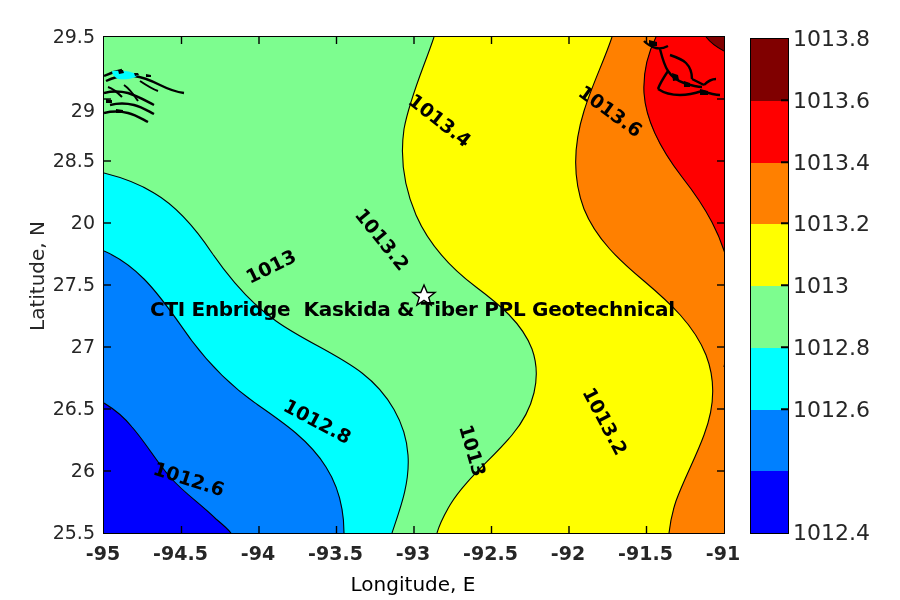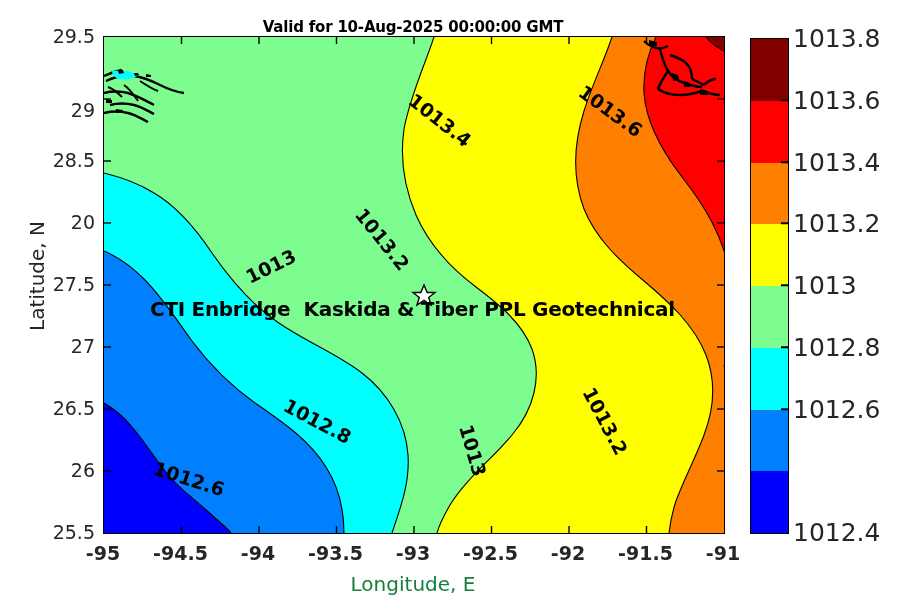--- a/index.html
+++ b/index.html
@@ -75,21 +75,21 @@
     font-weight: bold;
   }
   
   #xlabel {
     position: absolute;
     left: 103px;
     top: 572px;
     width: 620px;
     text-align: center;
     font-size: 20px;
-    color: #15803d;
+    color: #000000;
   }
   #ylabel {
     position: absolute;
     left: -93px;
     top: 264px;
     width: 260px;
     text-align: center;
     font-size: 20px;
     color: #262626;
     transform: rotate(-90deg);
@@ -108,21 +108,21 @@
   #cb-ticklabels {
     position: absolute;
     left: 793px;
     top: 38px;
     width: 100px;
     height: 494px;
   }
   .cb-tick {
     position: absolute;
     left: 0;
-    font-size: 25px;
+    font-size: 22px;
     color: #262626;
     white-space: nowrap;
     transform: translateY(-50%);
   }
   .cb-tickmark {
     position: absolute;
     left: 781px;
     width: 7px;
     height: 1.5px;
     background: #000000;
@@ -138,21 +138,20 @@
     color: #000000;
     white-space: pre;
     letter-spacing: -0.3px;
   }
 </style>
 </head>
 <body>
 
 <div id="page">
 
-  <div id="chart-title">Valid for 10-Aug-2025 00:00:00 GMT</div>
 
   <div id="ytick-wrap">
     <div class="ytick" style="top:496px">25.5</div>
     <div class="ytick" style="top:434px">26</div>
     <div class="ytick" style="top:372px">26.5</div>
     <div class="ytick" style="top:310px">27</div>
     <div class="ytick" style="top:248px">27.5</div>
     <div class="ytick" style="top:186px">20</div>
     <div class="ytick" style="top:124px">28.5</div>
     <div class="ytick" style="top:74px">29</div>

